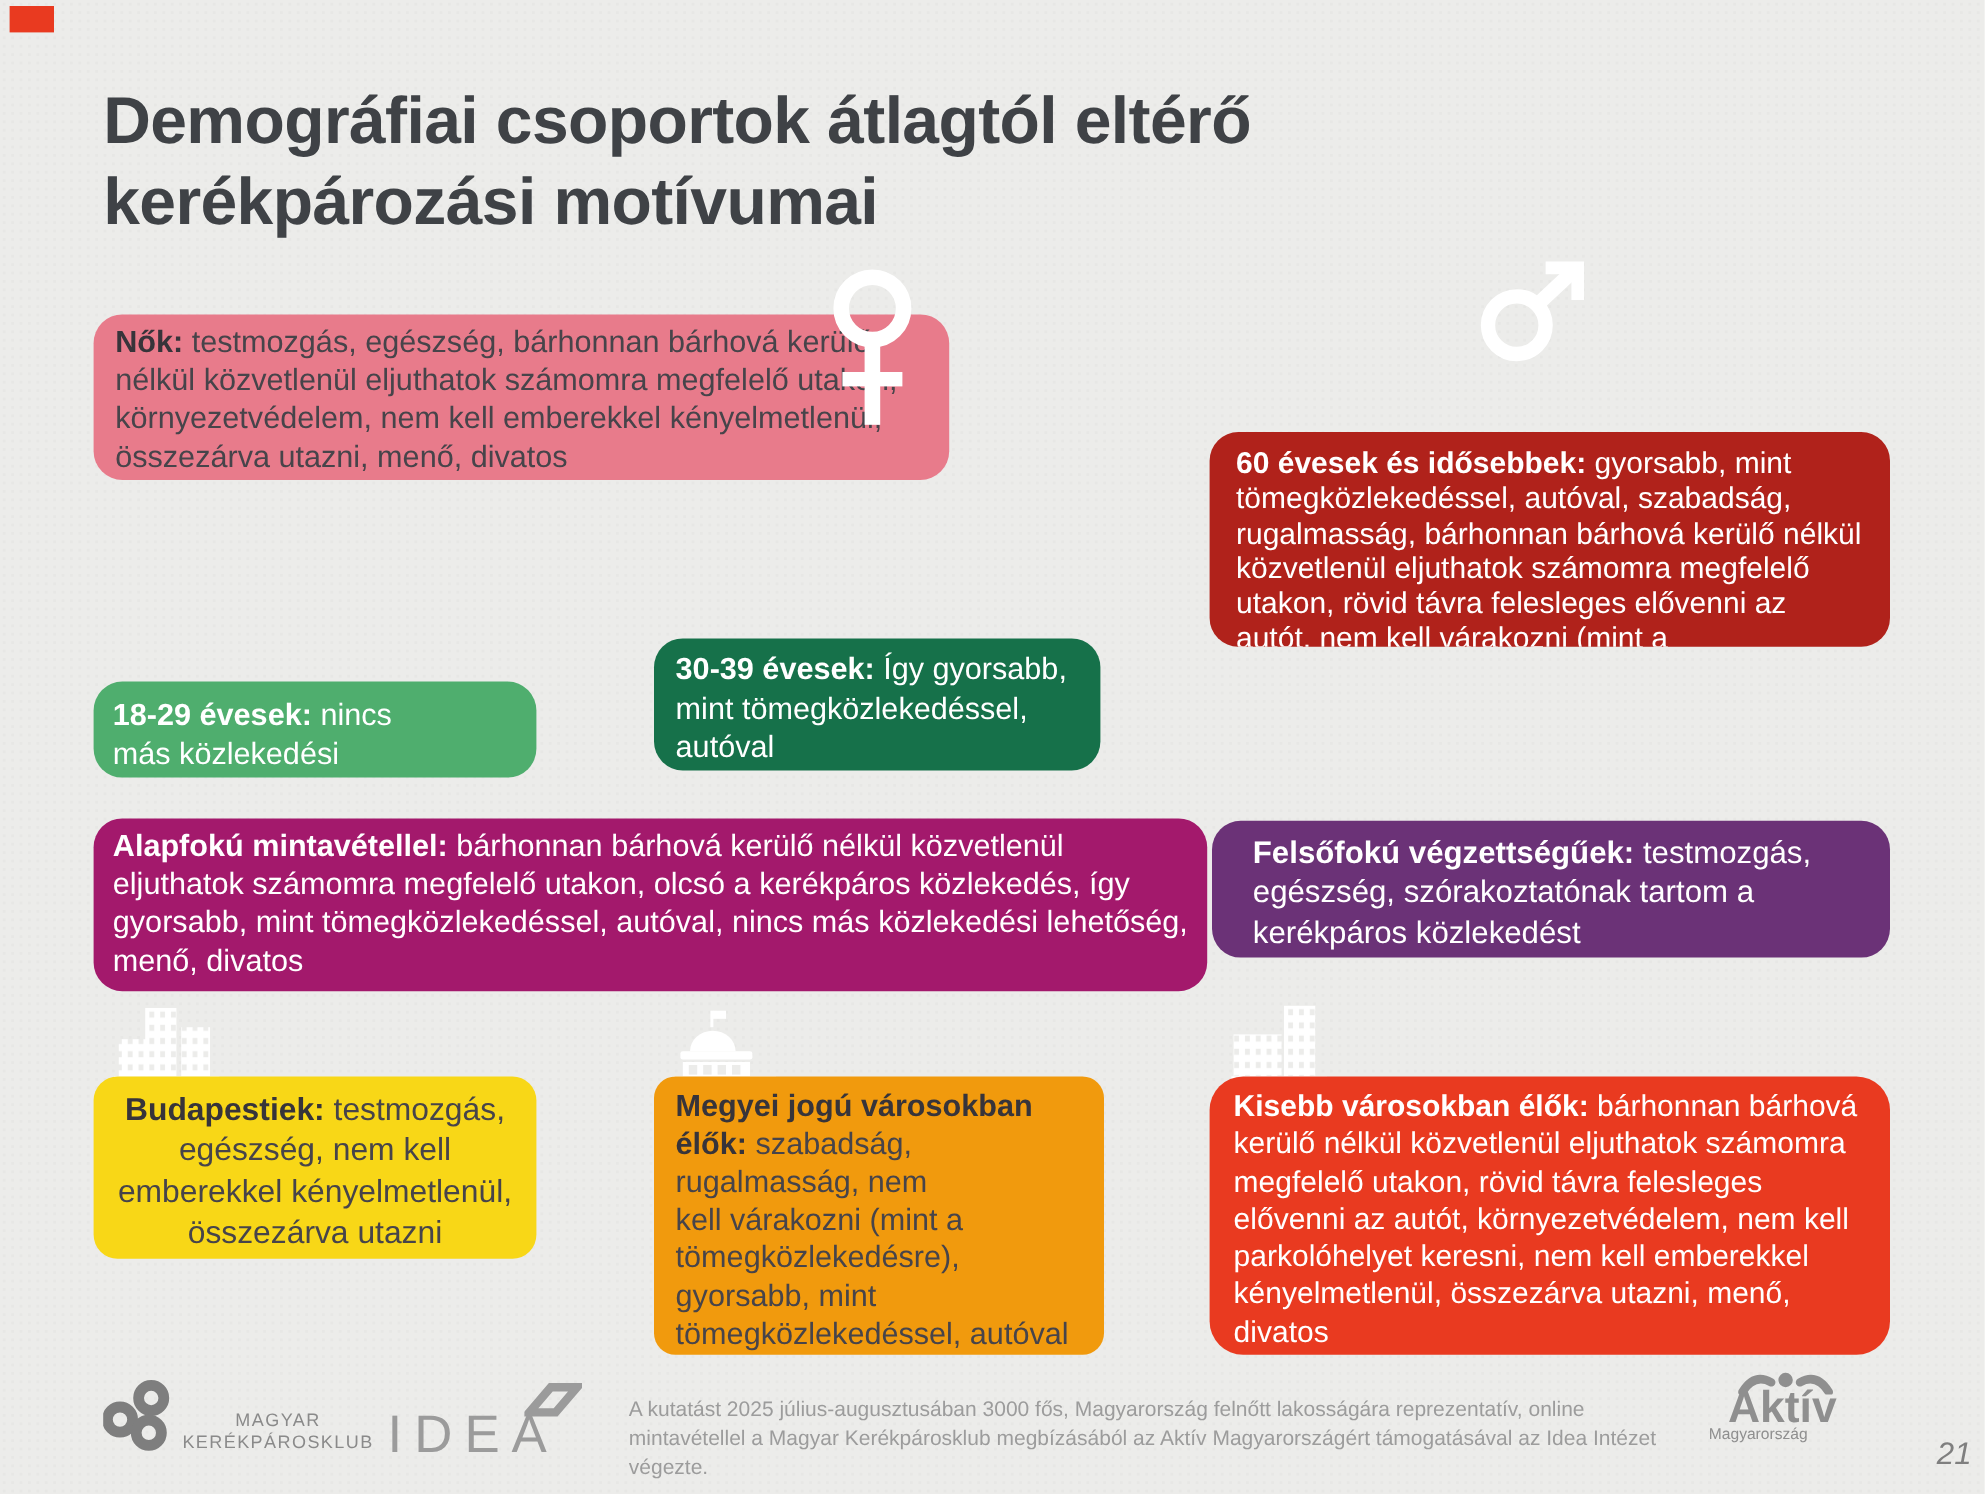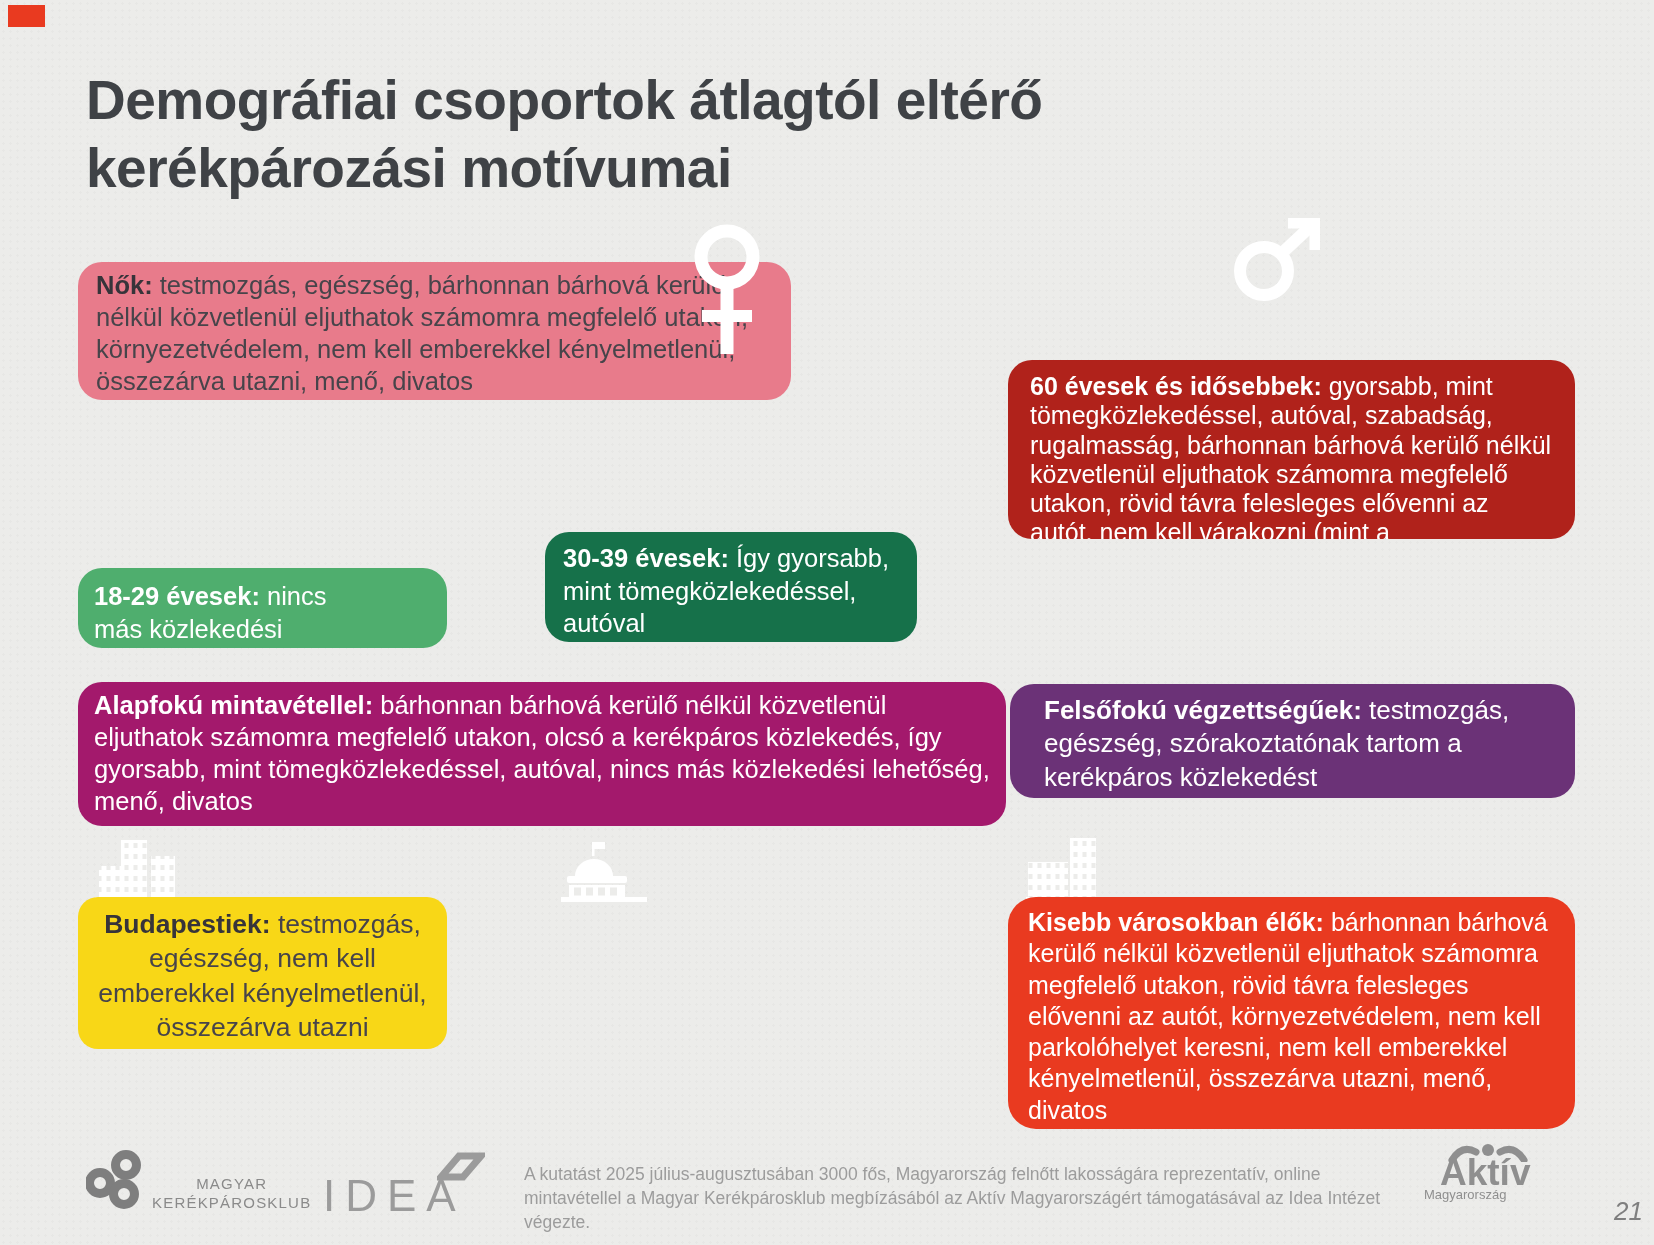--- a/index.html
+++ b/index.html
@@ -146,20 +146,29 @@
     <rect x="0" y="59" width="80" height="5" fill="#FFFFFF"></rect>
   </svg>
 
   <div class="box light" id="b-budapest">
     <p><strong>Budapestiek:</strong> <span>testmozgás,
 egészség, nem kell
 emberekkel kényelmetlenül,
 összezárva utazni</span></p>
   </div>
 
+  <div class="box light" id="b-county">
+    <p><strong>Megyei jogú városokban
+élők:</strong> <span>szabadság,
+rugalmasság, nem
+kell várakozni (mint a
+tömegközlekedésre),
+gyorsabb, mint
+tömegközlekedéssel, autóval</span></p>
+  </div>
 
   <div class="box" id="b-towns">
     <p><strong>Kisebb városokban élők:</strong> <span>bárhonnan bárhová kerülő nélkül közvetlenül eljuthatok számomra megfelelő utakon, rövid távra felesleges elővenni az autót, környezetvédelem, nem kell parkolóhelyet keresni, nem kell emberekkel kényelmetlenül, összezárva utazni, menő, divatos</span></p>
   </div>
 
   <svg class="icn" style="left:86px;top:1150px" width="58" height="60" viewBox="0 0 58 60">
     <circle cx="40" cy="15" r="10.5" fill="none" stroke="#7E7E7E" stroke-width="9"></circle>
     <circle cx="14" cy="33" r="10.5" fill="none" stroke="#7E7E7E" stroke-width="9"></circle>
     <circle cx="38" cy="44" r="10.5" fill="none" stroke="#7E7E7E" stroke-width="9"></circle>
   </svg>

